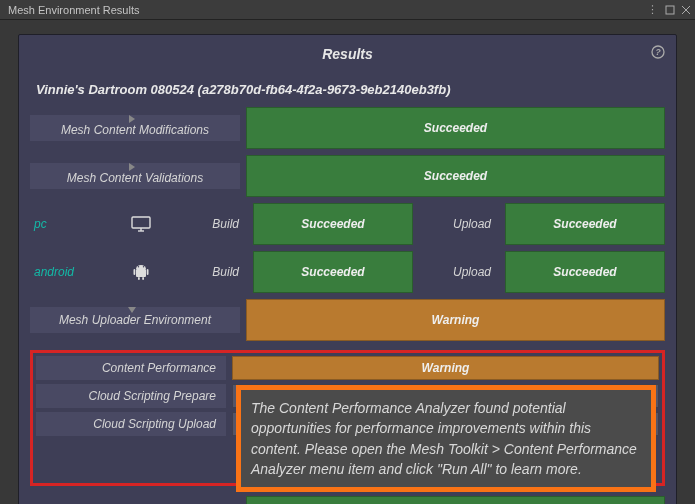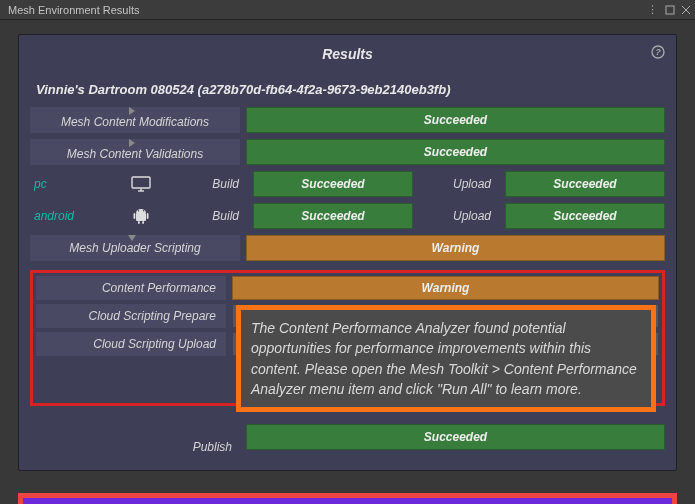--- a/index.html
+++ b/index.html
@@ -86,21 +86,21 @@
     margin-right:6px;
   }
   .tri.down {
     border-left:4px solid transparent;
     border-right:4px solid transparent;
     border-top:6px solid #888;
     border-bottom:none;
     margin-right:6px;
   }
   .status {
-    height:26px;
+    height:42px;
     display:flex;
     align-items:center;
     justify-content:center;
     font-weight:600;
     font-size:12px;
     color:#eee;
     border:1px solid rgba(0,0,0,0.25);
   }
   .status.succ { background:#397d3d; }
   .status.warn { background:#b97a2f; }
@@ -253,21 +253,21 @@
         </div>
         <div class="plain-label" style="width:80px;">Build</div>
         <div class="status succ" style="flex:1;">Succeeded</div>
         <div class="plain-label" style="width:80px;">Upload</div>
         <div class="status succ" style="flex:1;">Succeeded</div>
       </div>
 
       <div class="row">
         <div class="label-box" style="width:210px;">
           <span class="tri down"></span>
-          <span>Mesh Uploader Scripting</span>
+          <span>Mesh Uploader Environment</span>
         </div>
         <div class="status warn" style="flex:1;">Warning</div>
       </div>
 
       <div style="display:flex; gap:0;flex-direction:column;">
         <div style="width:60px;"></div>
         <div style="flex:1;">
           <div class="callout">
             <div class="callout-inner">
               <div class="sub-row">

